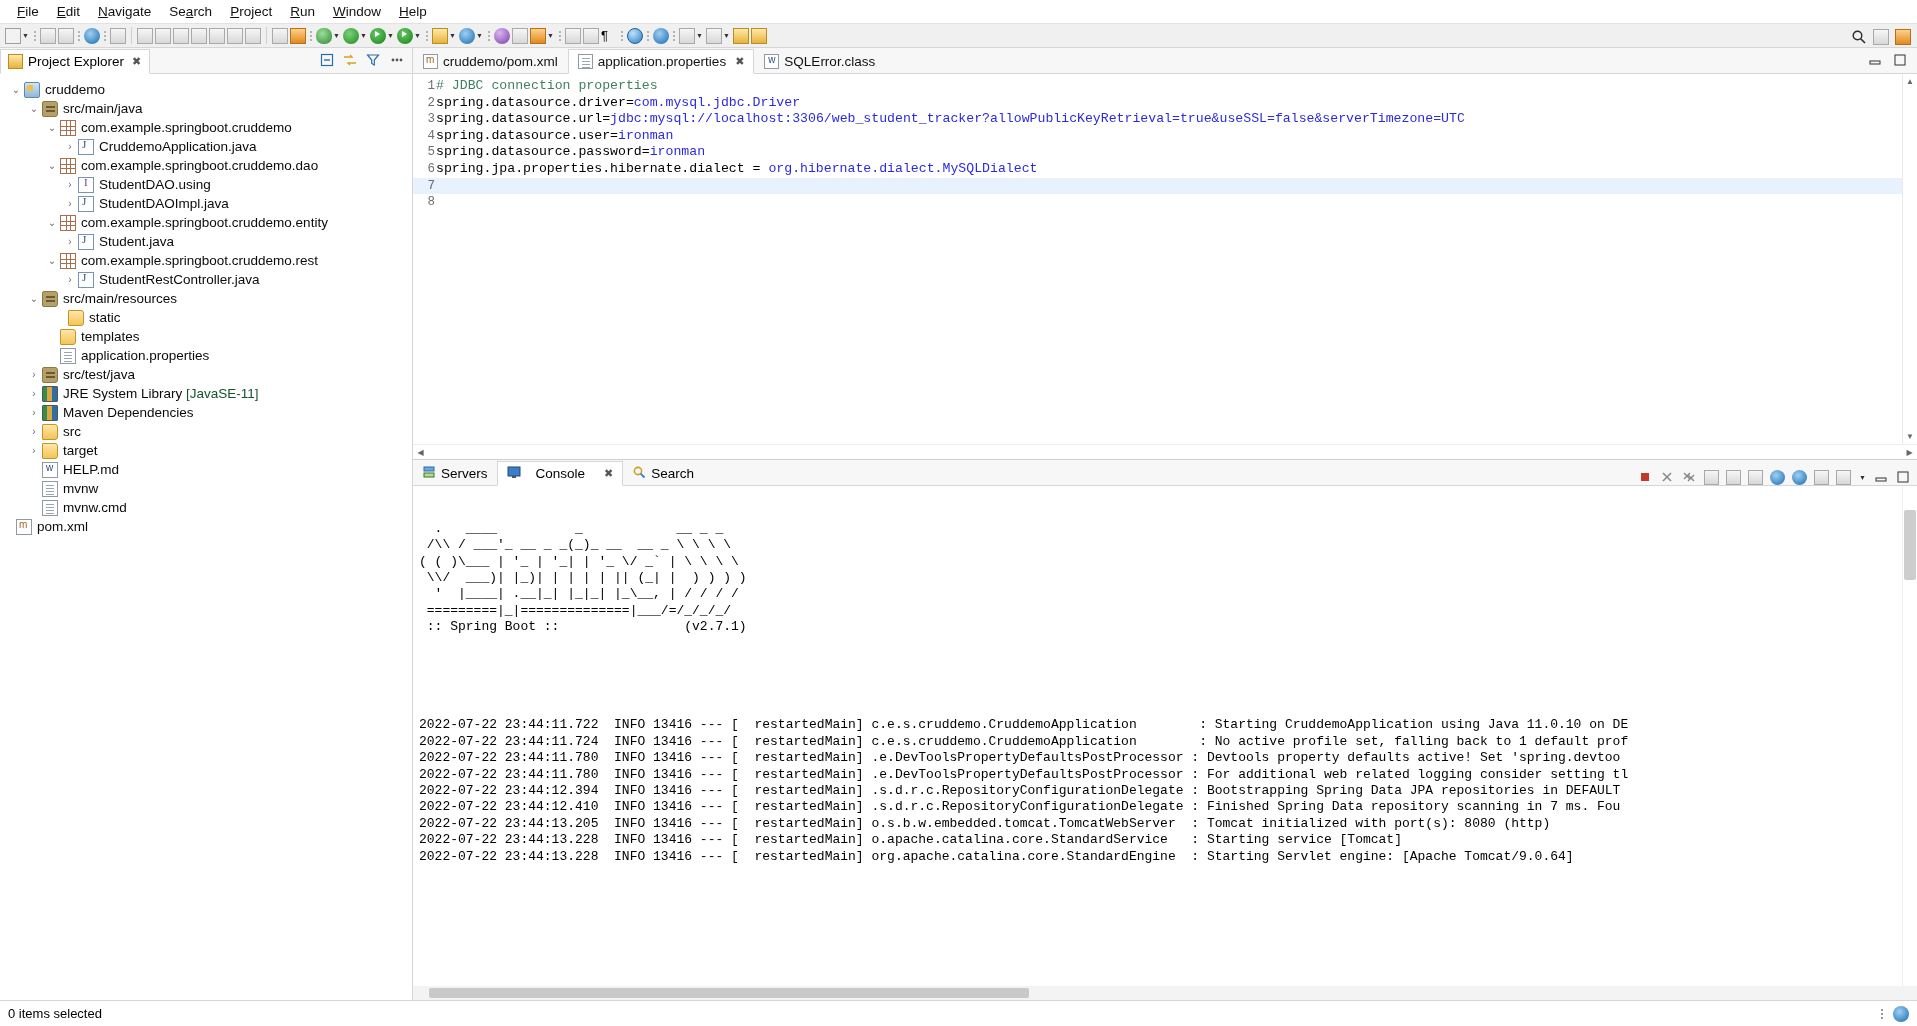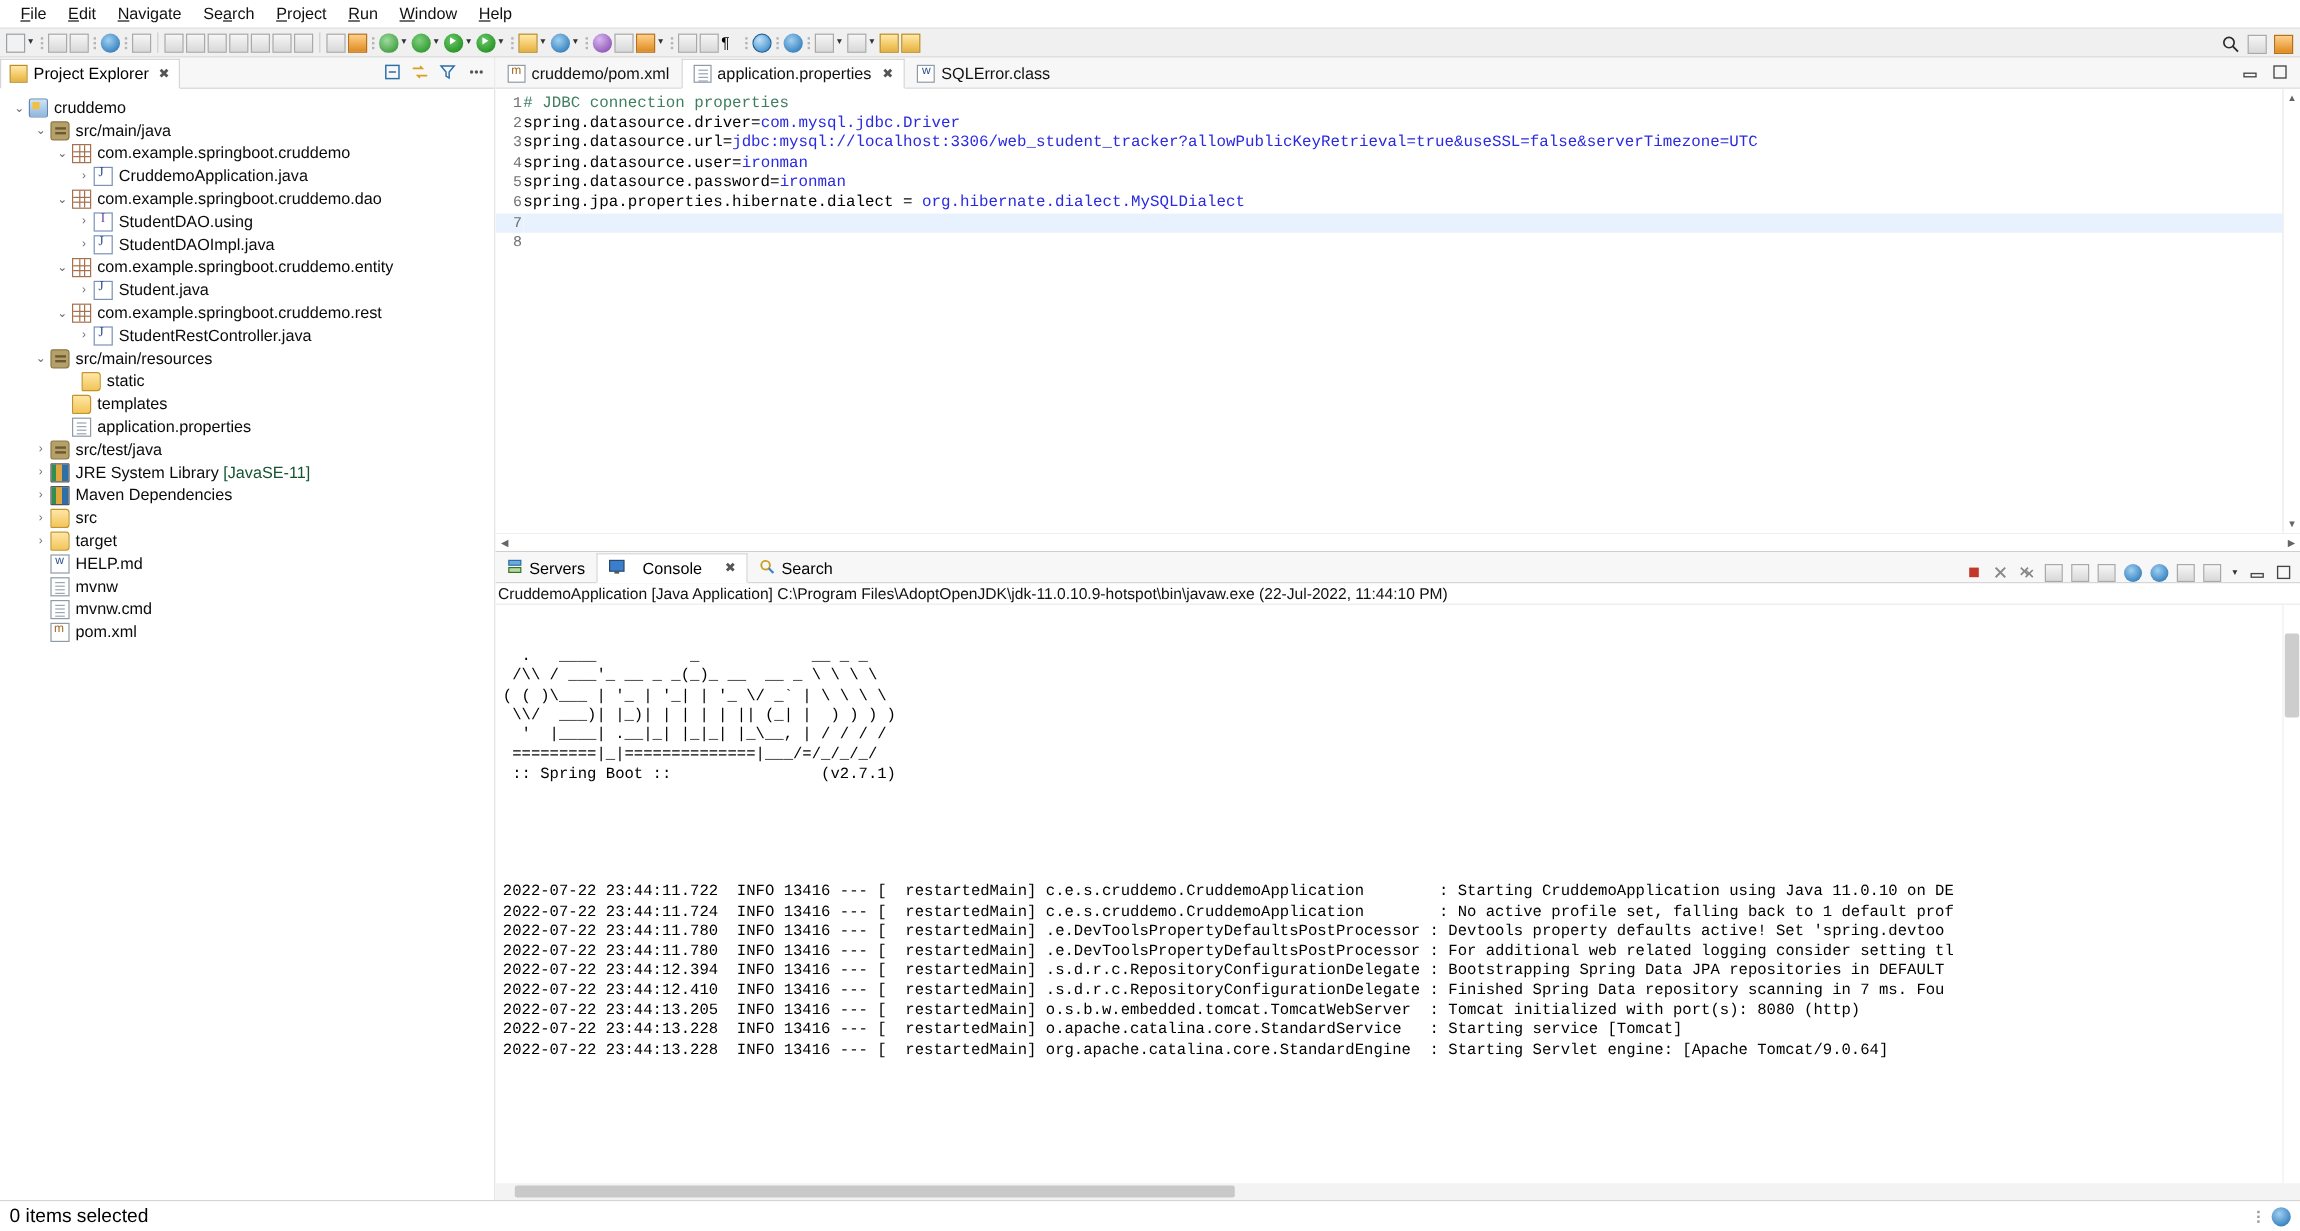--- a/index.html
+++ b/index.html
@@ -186,21 +186,21 @@
     padding-left:6px; padding-top:2px; white-space:pre;
   }
   .console-scroll-v { position:absolute; right:0; top:0; bottom:0; width:15px; background:#fff; border-left:1px solid #eee;}
   .console-scroll-v .thumb{ position:absolute; right:1px; top:24px; width:12px; height:70px; background:#cdcdcd; border-radius:2px;}
   .console-hbar { height:14px; background:#f3f3f3; position:relative;}
   .console-hbar .thumb{ position:absolute; left:16px; top:2px; height:10px; width:600px; background:#c9c9c9; border-radius:2px;}
 
   
   .statusbar {
     height:26px; flex:0 0 26px; display:flex; align-items:center;
-    border-top:1px solid #d6d6d6; background:#fff; font-size:16px; padding:0 8px; position:relative;
+    border-top:1px solid #d6d6d6; background:#fff; font-size:13px; padding:0 8px; position:relative;
   }
   .status-right { position:absolute; right:8px; display:flex; align-items:center; gap:10px;}
   .sb-dots { display:flex; flex-direction:column; gap:2px; }
   .sb-dots i{ width:2px;height:2px;background:#999;display:block;}
 </style>
 </head>
 <body>
 
 <div class="win">
 
@@ -533,21 +533,21 @@
           <div class="tnode" style="padding-left: 26px;">
             <span class="twist"></span>
             <span class="ticon i-file"></span>
             <span class="tlabel">mvnw</span>
           </div>
           <div class="tnode" style="padding-left: 26px;">
             <span class="twist"></span>
             <span class="ticon i-file"></span>
             <span class="tlabel">mvnw.cmd</span>
           </div>
-          <div class="tnode" style="padding-left: 26px; align-items: center;">
+          <div class="tnode" style=" align-items: center;">
             <span class="twist"></span>
             <span class="ticon i-pom"></span>
             <span class="tlabel">pom.xml</span>
           </div>
         </div>
     </div>
 
     <div class="right-pane">
 
       <div class="editor-area">
@@ -649,21 +649,20 @@
             <span class="cr-ico ic-gray"></span>
             <span class="tb-arrow">▼</span>
             <span class="cr-ico"><svg width="14" height="14" viewBox="0 0 14 14">
                   <rect x="2" y="8" width="10" height="3" fill="none" stroke="#444" stroke-width="1.1"></rect>
                 </svg></span>
             <span class="cr-ico"><svg width="14" height="14" viewBox="0 0 14 14">
                   <rect x="2" y="2" width="10" height="10" fill="none" stroke="#444" stroke-width="1.1"></rect>
                 </svg></span>
           </div>
         </div>
-        <div class="console-head">CruddemoApplication [Java Application] C:\Program Files\AdoptOpenJDK\jdk-11.0.10.9-hotspot\bin\javaw.exe  (22-Jul-2022, 11:44:10 PM)</div>
         <div class="console-body">
           <div id="console-banner"><div>  .   ____          _            __ _ _</div><div> /\\ / ___'_ __ _ _(_)_ __  __ _ \ \ \ \</div><div>( ( )\___ | '_ | '_| | '_ \/ _` | \ \ \ \</div><div> \\/  ___)| |_)| | | | | || (_| |  ) ) ) )</div><div>  '  |____| .__|_| |_|_| |_\__, | / / / /</div><div> =========|_|==============|___/=/_/_/_/</div><div> :: Spring Boot ::                (v2.7.1)</div></div>
           <div style="height:16px"></div>
           <div id="console-log"><div>2022-07-22 23:44:11.722  INFO 13416 --- [  restartedMain] c.e.s.cruddemo.CruddemoApplication        : Starting CruddemoApplication using Java 11.0.10 on DE</div><div>2022-07-22 23:44:11.724  INFO 13416 --- [  restartedMain] c.e.s.cruddemo.CruddemoApplication        : No active profile set, falling back to 1 default prof</div><div>2022-07-22 23:44:11.780  INFO 13416 --- [  restartedMain] .e.DevToolsPropertyDefaultsPostProcessor : Devtools property defaults active! Set 'spring.devtoo</div><div>2022-07-22 23:44:11.780  INFO 13416 --- [  restartedMain] .e.DevToolsPropertyDefaultsPostProcessor : For additional web related logging consider setting tl</div><div>2022-07-22 23:44:12.394  INFO 13416 --- [  restartedMain] .s.d.r.c.RepositoryConfigurationDelegate : Bootstrapping Spring Data JPA repositories in DEFAULT</div><div>2022-07-22 23:44:12.410  INFO 13416 --- [  restartedMain] .s.d.r.c.RepositoryConfigurationDelegate : Finished Spring Data repository scanning in 7 ms. Fou</div><div>2022-07-22 23:44:13.205  INFO 13416 --- [  restartedMain] o.s.b.w.embedded.tomcat.TomcatWebServer  : Tomcat initialized with port(s): 8080 (http)</div><div>2022-07-22 23:44:13.228  INFO 13416 --- [  restartedMain] o.apache.catalina.core.StandardService   : Starting service [Tomcat]</div><div>2022-07-22 23:44:13.228  INFO 13416 --- [  restartedMain] org.apache.catalina.core.StandardEngine  : Starting Servlet engine: [Apache Tomcat/9.0.64]</div></div>
           <div class="console-scroll-v"><div class="thumb"></div></div>
         </div>
         <div class="console-hbar">
             <div class="thumb"></div>
           </div>
       </div>

